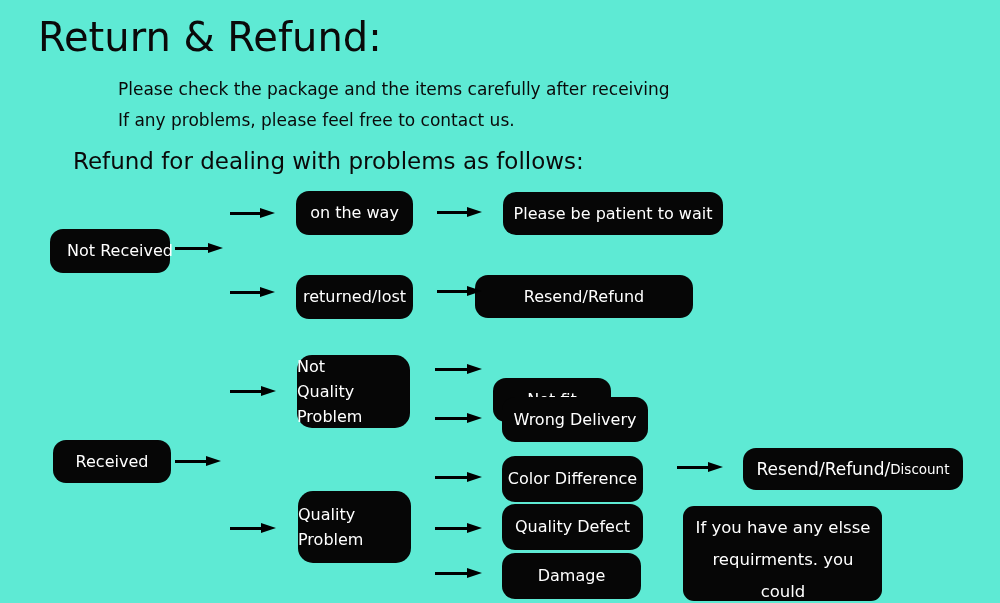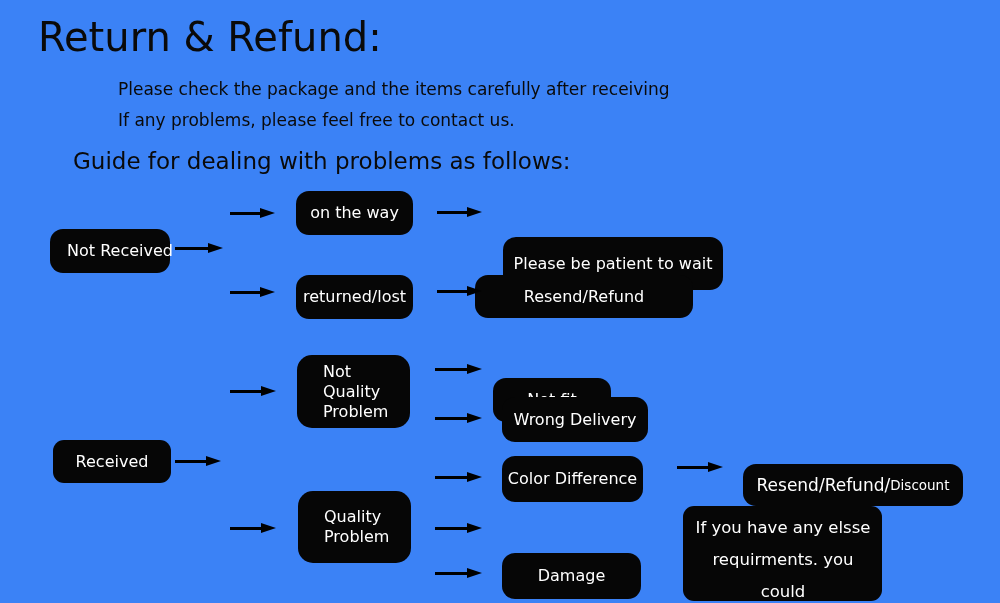--- a/index.html
+++ b/index.html
@@ -1,19 +1,19 @@
 <!DOCTYPE html>
 <html><head>
 <meta charset="utf-8">
 <style>
   html,body{margin:0;padding:0;background:#ffffff;}
   .canvas{
     position:relative;
     width:1000px;height:603px;
-    background:#3b82f6;
+    background:#5eead4;
     font-family:"DejaVu Sans","Liberation Sans",sans-serif;
     color:#111;
     overflow:hidden;
   }
   .title{
     position:absolute;left:38px;top:14px;
     font-size:40px;font-weight:400;letter-spacing:0px;color:#0a0a0a;
     margin:0;
   }
   .intro{
@@ -30,23 +30,22 @@
     position:absolute;
     background:#060606;color:#ffffff;
     border-radius:13px;
     display:flex;align-items:center;justify-content:center;
     font-size:16px;line-height:1.2;
     box-sizing:border-box;
     white-space:nowrap;
   }
   .node.ml{
     justify-content:flex-start;
-    padding-left:26px;
     white-space:pre-line;
-    line-height:20px;
+    line-height:25px;
     border-radius:15px;
   }
   .node.note{
     justify-content:flex-start;
     align-items:flex-start;
     padding:6px 6px 0 7px;
     white-space:pre-line;
     line-height:32px;
     font-size:16.5px;
     border-radius:11px;
@@ -67,41 +66,42 @@
   }
 </style>
 </head>
 <body>
 
 <div class="canvas">
 
   <h1 class="title">Return &amp; Refund:</h1>
   <div class="intro l1">Please check the package and the items carefully after receiving</div>
   <div class="intro l2">If any problems, please feel free to contact us.</div>
-  <div class="guide">Guide for dealing with problems as follows:</div>
+  <div class="guide">Refund for dealing with problems as follows:</div>
 
   <div class="node" style="left:50px;top:229px;width:120px;height:44px;padding-left:20px;">Not Received</div>
   <div class="node" style="left:296px;top:191px;width:117px;height:44px;text-align:center;">on the way</div>
-  <div class="node" style="left:503px;top:192px;width:220px;height:53px;margin-top:45px;">Please be patient to wait</div>
+  <div class="node" style="left:503px;top:192px;width:220px;height:43px;">Please be patient to wait</div>
   <div class="node" style="left:296px;top:275px;width:117px;height:44px;">returned/lost</div>
   <div class="node" style="left:475px;top:275px;width:218px;height:43px;">Resend/Refund</div>
 
   <div class="node ml" style="left:297px;top:355px;width:113px;height:73px;">Not
 Quality
 Problem</div>
-  <div class="node" style="left:53px;top:440px;width:118px;height:43px;border-radius:11px;">Received</div>
+  <div class="node" style="left:53px;top:440px;width:118px;height:43px;">Received</div>
   <div class="node ml" style="left:298px;top:491px;width:113px;height:72px;">Quality
 Problem</div>
 
   <div class="node" style="left:493px;top:348px;width:118px;height:44px;margin-top:30px;">Not fit</div>
   <div class="node" style="left:502px;top:397px;width:146px;height:45px;">Wrong Delivery</div>
   <div class="node" style="left:502px;top:456px;width:141px;height:46px;">Color Difference</div>
+  <div class="node" style="left:502px;top:504px;width:141px;height:46px;">Quality Defect</div>
   <div class="node" style="left:502px;top:553px;width:139px;height:46px;">Damage</div>
 
-  <div class="node" style="left:743px;top:448px;width:220px;height:42px;margin-top:16px;">
+  <div class="node" style="left:743px;top:448px;width:220px;height:42px;">
     <span class="main-label">Resend/Refund/</span>
       <span class="sm">Discount</span>
   </div>
 
   <div class="node note" style="left:683px;top:506px;width:199px;height:95px;">If you have any elsse
 requirments. you could
 also tell us!</div>
 
   <div class="arrow" style="left:175px;top:247px;width:33px;"></div>
   <div class="arrow" style="left:230px;top:212px;width:30px;"></div>

